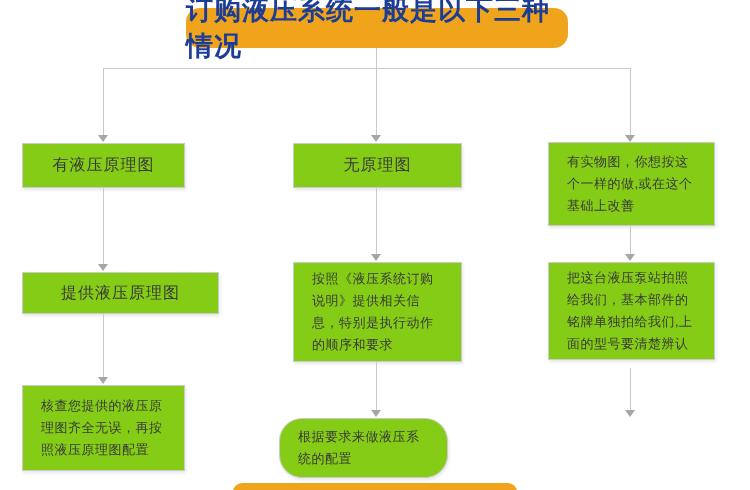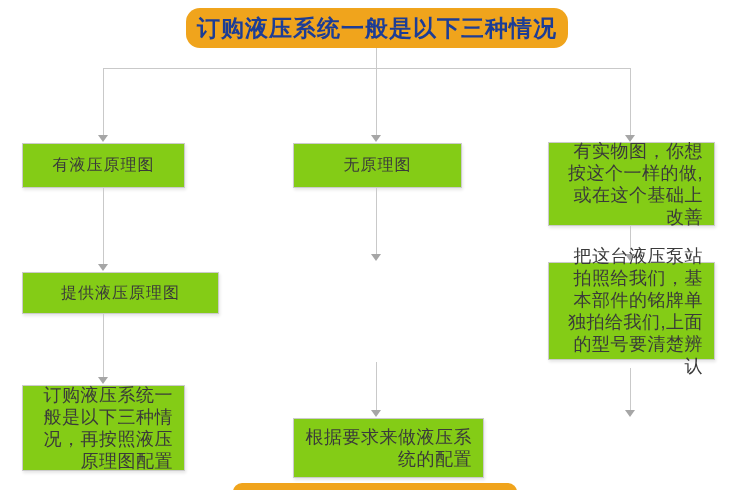--- a/index.html
+++ b/index.html
@@ -12,21 +12,21 @@
     font-family: "Liberation Sans", "DejaVu Sans", sans-serif;
   }
   .banner {
     position: absolute;
     left: 186px; top: 8px;
     width: 382px; height: 40px;
     background: #F0A41C;
     border-radius: 14px;
     display: flex; align-items: center; justify-content: center;
     color: #1C3D96;
-    font-size: 23px;
+    font-size: 27px;
     font-weight: bold;
     letter-spacing: 1px;
   }
   .banner-bottom {
     position: absolute;
     left: 233px; top: 483px;
     width: 284px; height: 20px;
     background: #F0A41C;
     border-radius: 9px 9px 0 0;
   }
@@ -34,21 +34,21 @@
     position: absolute;
     background: #84cc16;
     border: 1px solid #CBCBCB;
     box-shadow: 1px 2px 3px rgba(0,0,0,0.10);
     box-sizing: border-box;
     color: #3A3A3A;
     display: flex;
     align-items: center;
   }
   .fbox.center { justify-content: center; font-size: 16px; letter-spacing: 1px; }
-  .fbox.multi  { font-size: 18px; line-height: 22px; padding: 7px 11px; text-align: right; letter-spacing: 0.5px; }
+  .fbox.multi  { font-size: 13px; line-height: 22px; padding: 7px 18px; text-align: left; letter-spacing: 0.5px; }
   .line { position: absolute; background: #C9C9C9; }
   .vline { width: 1px; }
   .hline { height: 1px; }
   .arrow {
     position: absolute;
     width: 0; height: 0;
     border-left: 5px solid transparent;
     border-right: 5px solid transparent;
     border-top: 7px solid #A6A6A6;
   }
@@ -84,33 +84,36 @@
   <div class="line vline" style="left:103px; top:188px; height:76px;"></div>
   <div class="arrow" style="left:98px;  top:264px;"></div>
   <div class="line vline" style="left:376px; top:188px; height:66px;"></div>
   <div class="arrow" style="left:371px; top:254px;"></div>
   <div class="line vline" style="left:630px; top:226px; height:28px;"></div>
   <div class="arrow" style="left:625px; top:254px;"></div>
 
   <div class="fbox center" style="left:22px;  top:272px; width:197px; height:42px;">
     <span>提供液压原理图</span>
   </div>
+  <div class="fbox multi" style="left:293px; top:262px; width:169px; height:100px;">
+    <span>按照《液压系统订购说明》提供相关信息，特别是执行动作的顺序和要求</span>
+  </div>
   <div class="fbox multi" style="left:548px; top:262px; width:167px; height:98px;">
     <span>把这台液压泵站拍照给我们，基本部件的铭牌单独拍给我们,上面的型号要清楚辨认</span>
   </div>
 
   <div class="line vline" style="left:103px; top:314px; height:63px;"></div>
   <div class="arrow" style="left:98px;  top:377px;"></div>
   <div class="line vline" style="left:376px; top:362px; height:48px;"></div>
   <div class="arrow" style="left:371px; top:410px;"></div>
   <div class="line vline" style="left:630px; top:368px; height:42px;"></div>
   <div class="arrow" style="left:625px; top:410px;"></div>
 
   <div class="fbox multi" style="left:22px;  top:385px; width:163px; height:86px;">
-    <span>订购液压系统一般是以下三种情况，再按照液压原理图配置</span>
+    <span>核查您提供的液压原理图齐全无误，再按照液压原理图配置</span>
   </div>
-  <div class="fbox multi" style="left:293px; top:418px; width:191px; height:60px;">
+  <div class="fbox multi" style="left:279px; top:418px; width:169px; height:60px;border-radius:23px;">
     <span>根据要求来做液压系统的配置</span>
   </div>
 
   <div class="banner-bottom"></div>
 
 </div>
 
 </body></html>

